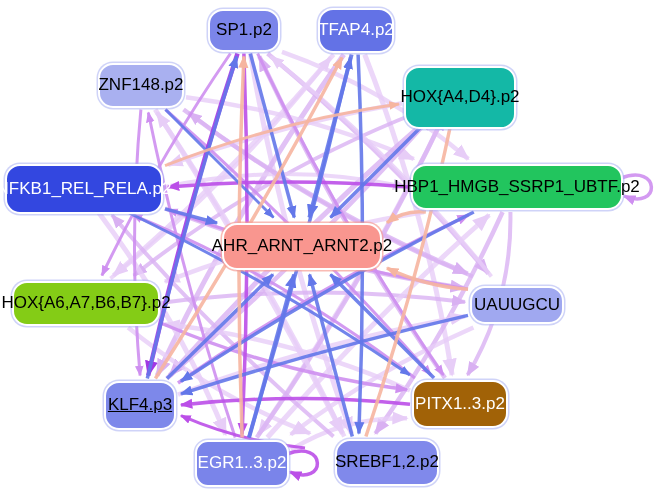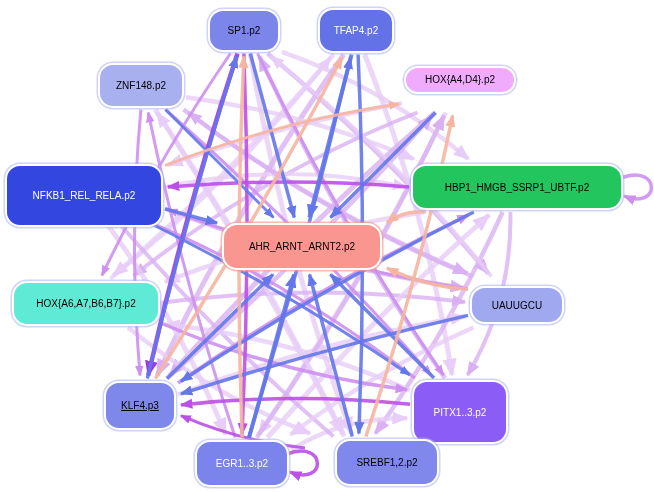--- a/index.html
+++ b/index.html
@@ -12,21 +12,21 @@
   }
   #edge-layer{position:absolute;left:0;top:0;width:654px;height:492px;}
   #node-layer{position:absolute;left:0;top:0;width:654px;height:492px;}
   .node{
     position:absolute;
     box-sizing:border-box;
     border-radius:15px;
     border:2px solid #ffffff;
     box-shadow:0 0 0 1.5px rgba(168,175,242,0.55);
     display:flex;align-items:center;justify-content:center;
-    font-size:10px;
+    font-size:17px;
     text-align:center;
     padding:4px 6px;
     cursor:pointer;
     white-space:nowrap;
   }
   .node.accent{
     box-shadow:0 0 0 1.5px rgba(246,158,148,0.70);
   }
 </style>
 </head>
@@ -132,44 +132,44 @@
   <div id="node-layer">
       <div class="node" style="left: 208px; top: 8.5px; width: 72px; height: 43px; background: rgb(123, 133, 234); color: rgb(0, 0, 0);">
         <span>SP1.p2</span>
       </div>
       <div class="node" style="left: 318px; top: 7.5px; width: 76px; height: 45px; background: rgb(99, 114, 230); color: rgb(255, 255, 255);">
         <span>TFAP4.p2</span>
       </div>
       <div class="node" style="left: 98px; top: 62.5px; width: 86px; height: 45px; background: rgb(169, 176, 240); color: rgb(0, 0, 0);">
         <span>ZNF148.p2</span>
       </div>
-      <div class="node" style="left: 404px; top: 65.5px; width: 112px; height: 28px; background: #f0abfc; color: rgb(0, 0, 0);">
+      <div class="node" style="left: 404px; top: 65.5px; width: 112px; height: 63px; background: #14b8a6; color: rgb(0, 0, 0);">
         <span>HOX{A4,D4}.p2</span>
       </div>
-      <div class="node" style="left: 5px; top: 164px; width: 158px; height: 63px; background: rgb(51, 71, 224); color: rgb(255, 255, 255);">
+      <div class="node" style="left: 5px; top: 164px; width: 158px; height: 50px; background: rgb(51, 71, 224); color: rgb(255, 255, 255);">
         <span>NFKB1_REL_RELA.p2</span>
       </div>
       <div class="node" style="left: 411px; top: 164px; width: 212px; height: 46px; background: #22c55e; color: rgb(0, 0, 0);">
         <span>HBP1_HMGB_SSRP1_UBTF.p2</span>
       </div>
       <div class="node accent" style="left: 222px; top: 222.5px; width: 160px; height: 47px; background: rgb(249, 150, 143); color: rgb(0, 0, 0);">
         <span>AHR_ARNT_ARNT2.p2</span>
       </div>
-      <div class="node" style="left: 12px; top: 280.5px; width: 148px; height: 45px; background: #5eead4; color: rgb(0, 0, 0);">
+      <div class="node" style="left: 12px; top: 280.5px; width: 148px; height: 45px; background: #84cc16; color: rgb(0, 0, 0);">
         <span>HOX{A6,A7,B6,B7}.p2</span>
       </div>
       <div class="node" style="left: 470px; top: 286px; width: 94px; height: 38px; background: rgb(160, 168, 240); color: rgb(0, 0, 0); text-align: right;">
         <span>UAUUGCU</span>
       </div>
       <div class="node" style="left: 104px; top: 380.5px; width: 72px; height: 49px; background: rgb(125, 136, 234); color: rgb(0, 0, 0); text-decoration: underline;">
         <span>KLF4.p3</span>
       </div>
-      <div class="node" style="left: 412px; top: 380px; width: 96px; height: 64px; background: #8b5cf6; color: rgb(255, 255, 255);">
+      <div class="node" style="left: 412px; top: 380px; width: 96px; height: 48px; background: #a16207; color: rgb(255, 255, 255);">
         <span>PITX1..3.p2</span>
       </div>
-      <div class="node" style="left: 195px; top: 439.5px; width: 94px; height: 47px; background: rgb(122, 132, 234); color: rgb(255, 255, 255);">
+      <div class="node" style="left: 195px; top: 439.5px; width: 94px; height: 47px; background: rgb(122, 132, 234); color: rgb(255, 255, 255); border-radius: 13px;">
         <span>EGR1..3.p2</span>
       </div>
       <div class="node" style="left: 307px; top: 438.5px; width: 104px; height: 47px; background: rgb(128, 137, 235); color: rgb(0, 0, 0); margin-left: 28px;">
         <span>SREBF1,2.p2</span>
       </div>
     </div>
 </div>
 
 </body></html>

